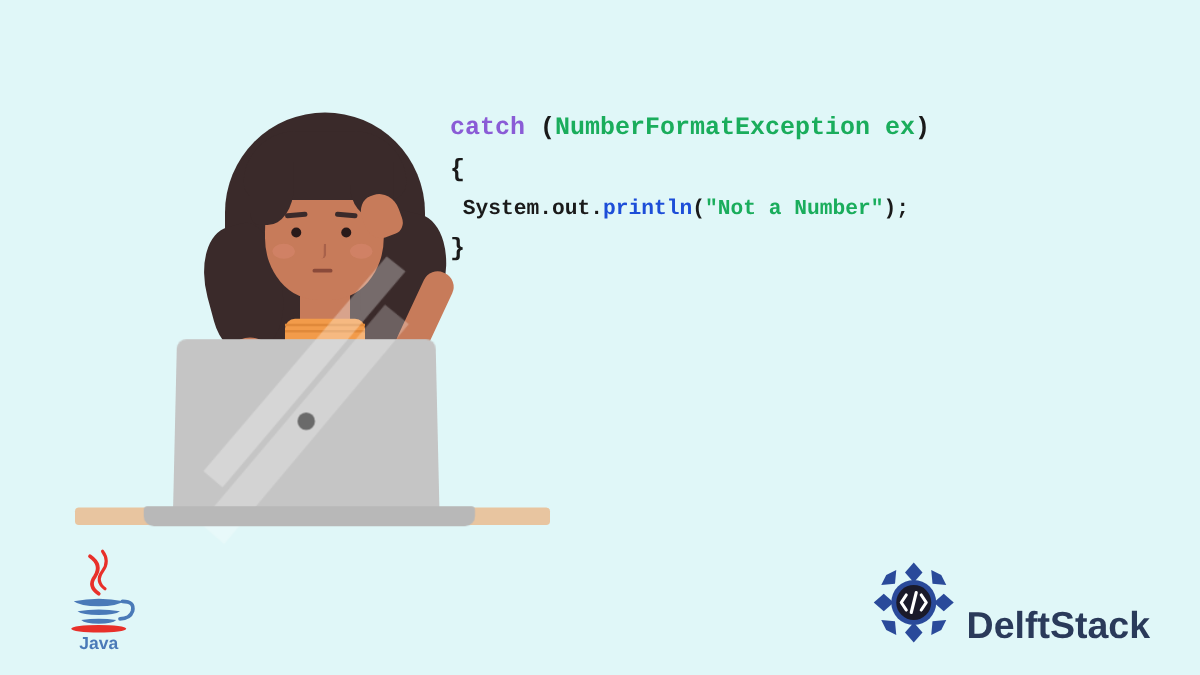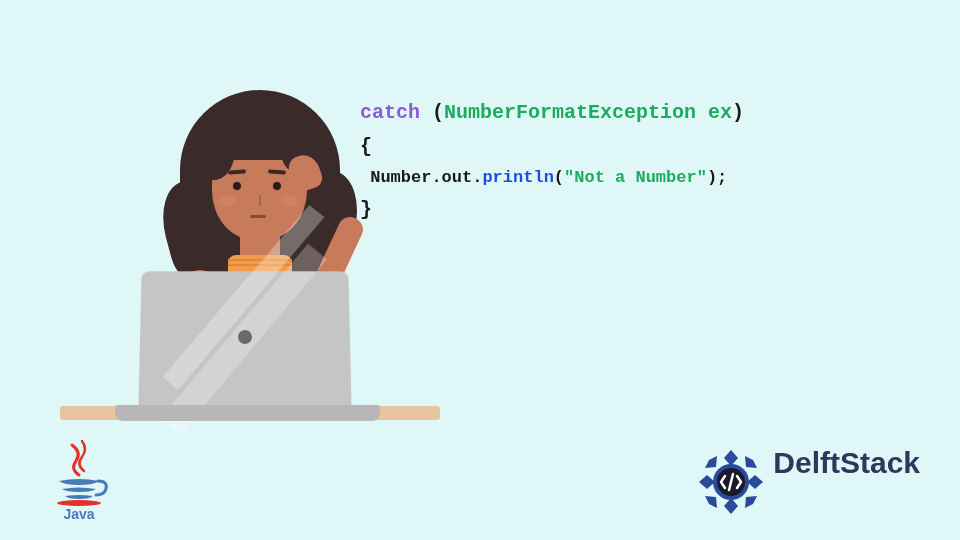--- a/index.html
+++ b/index.html
@@ -267,21 +267,21 @@
       position: absolute;
       top: 345px;
       left: 35px;
       width: 265px;
       height: 16px;
       background: #b8b8b8;
       border-radius: 3px 3px 8px 8px;
     }
     .code-block {
       position: absolute;
-      top: 96px;
+      top: 86px;
       left: 360px;
       font-size: 20px;
       font-weight: bold;
       line-height: 1.7;
     }
     .kw-purple { color: #8a5cd6; }
     .kw-green { color: #1aad5c; }
     .kw-pink { color: #1d4ed8; }
     .kw-black { color: #1a1a1a; }
     .code-line2 { font-size: 17px; }
@@ -290,21 +290,21 @@
       bottom: 18px;
       left: 44px;
       width: 70px;
       height: 85px;
     }
     .delft-logo {
       position: absolute;
       bottom: 22px;
       right: 40px;
       display: flex;
-      align-items: flex-start;
+      align-items: flex-end;
       gap: 6px;
     }
     .delft-text {
       font-family: Arial, sans-serif;
       font-size: 30px;
       font-weight: bold;
       color: #2a3a5a;
     }
   </style>
 </head>
@@ -339,21 +339,21 @@
   <div class="laptop-camera"></div>
   <div class="laptop-base"></div>
 </div>
 
 <div class="code-block">
   <div>
     <span class="kw-purple">catch </span><span class="kw-black">(</span><span class="kw-green">NumberFormatException ex</span><span class="kw-black">)</span>
   </div>
   <div class="kw-black">{</div>
   <div class="code-line2">
-    &nbsp;<span class="kw-black">Number.out.</span><span class="kw-pink">println</span><span class="kw-black">(</span><span class="kw-green">"Not a Number"</span><span class="kw-black">);</span>
+    &nbsp;<span class="kw-black">System.out.</span><span class="kw-pink">println</span><span class="kw-black">(</span><span class="kw-green">"Not a Number"</span><span class="kw-black">);</span>
   </div>
   <div class="kw-black">}</div>
 </div>
 
 <div class="java-logo">
   <svg viewBox="0 0 70 85">
     <path d="M28 8 Q38 15 32 24 Q26 32 35 38" stroke="#e8302a" stroke-width="3" fill="none" stroke-linecap="round"></path>
     <path d="M38 4 Q44 12 38 20 Q32 28 40 34" stroke="#e8302a" stroke-width="2.5" fill="none" stroke-linecap="round"></path>
     <path d="M15 44 Q35 40 55 44 Q50 48 35 48 Q20 48 15 44 Z" fill="#4a7ab8"></path>
     <path d="M18 52 Q35 49 52 52 Q48 55 35 55 Q22 55 18 52 Z" fill="#4a7ab8"></path>

